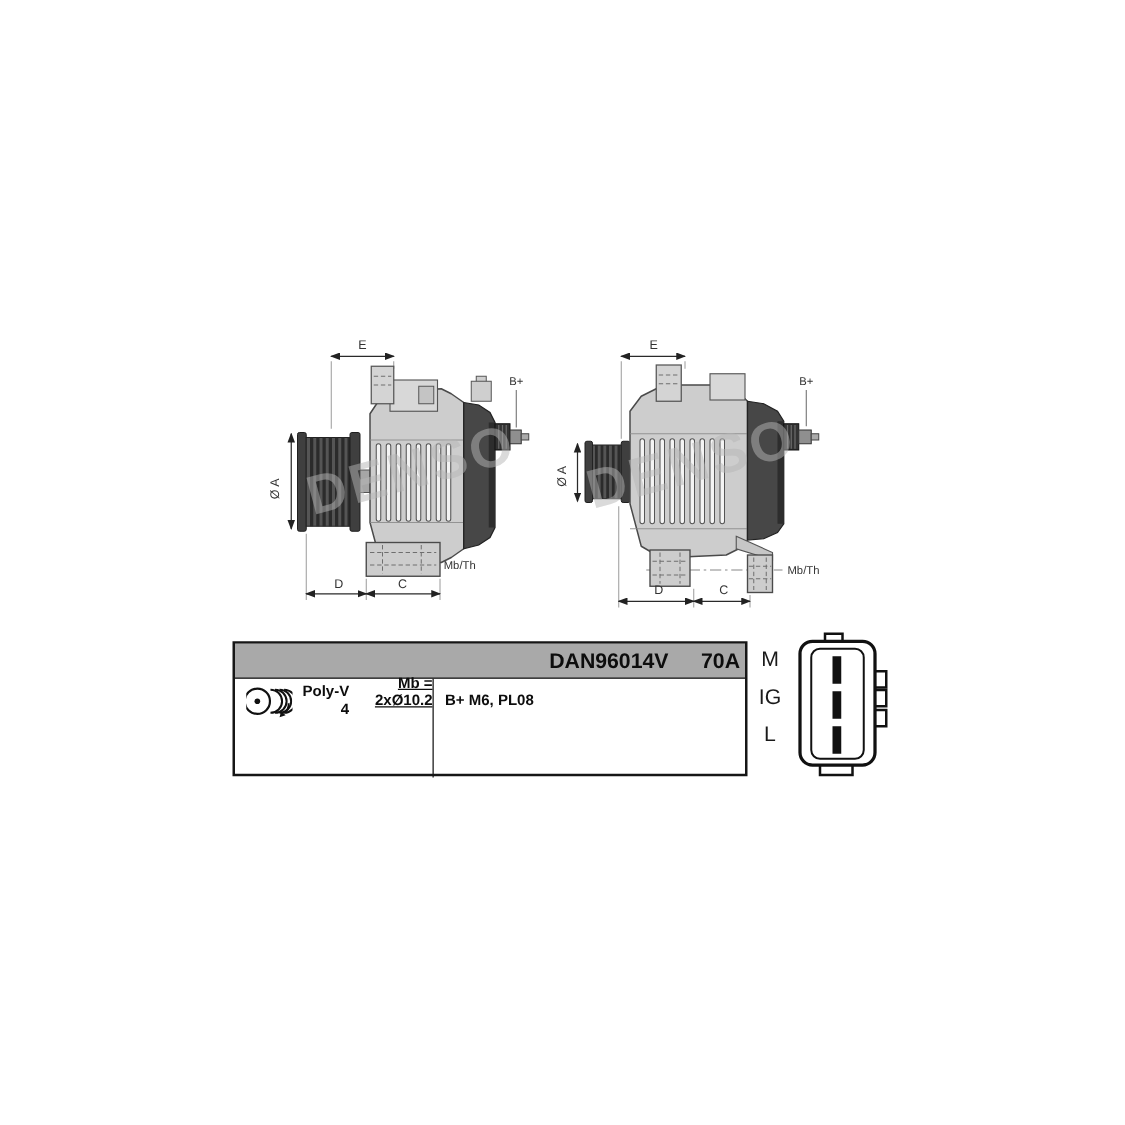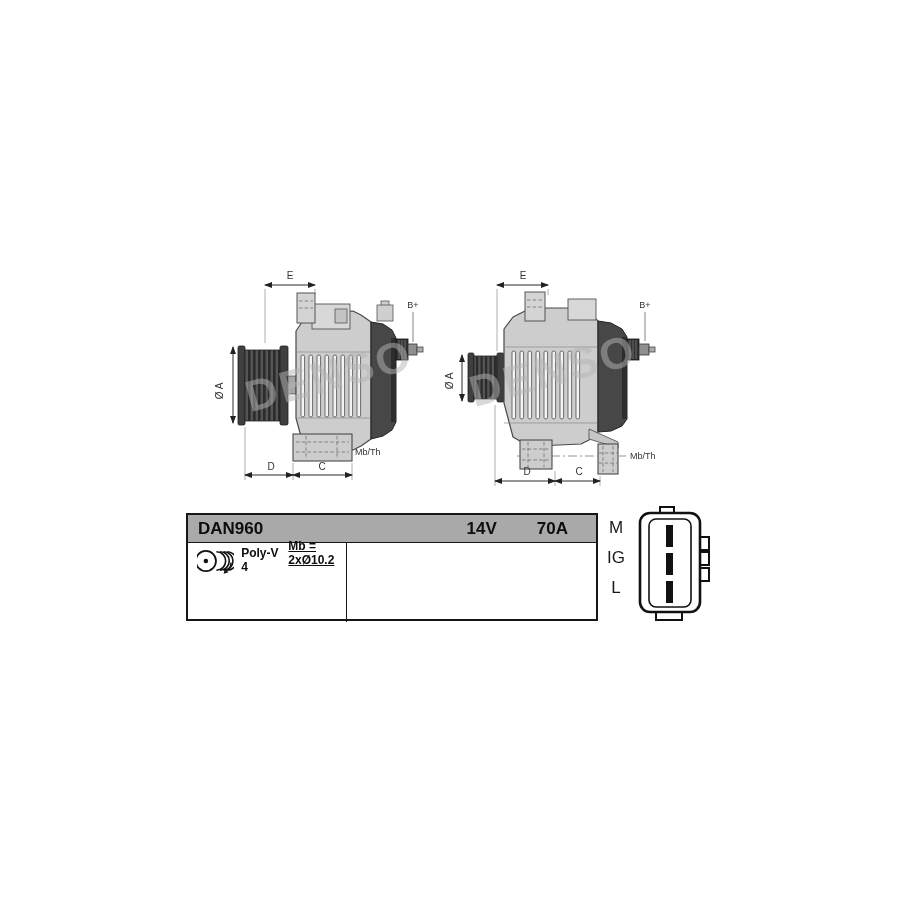--- a/index.html
+++ b/index.html
@@ -19,25 +19,25 @@
   .dash{stroke:#6e6e6e;stroke-width:0.8;stroke-dasharray:3.5,2.2;fill:none;}
   .dashdot{stroke:#888;stroke-width:0.9;stroke-dasharray:9,3,2,3;fill:none;}
   .dark{fill:#474747;stroke:#222;stroke-width:1;}
   .flange{fill:#3f3f3f;stroke:#1f1f1f;stroke-width:0.8;}
   .ribbase{fill:#555;stroke:#222;stroke-width:0.8;}
   .rib{fill:#2b2b2b;}
   .watermark{font-size:44px;font-weight:bold;fill:#b5b5b5;opacity:0.5;letter-spacing:3px;}
 
   
   .spec-table{position:absolute;left:186px;top:513px;width:412px;height:108px;
-              border:2px solid #161616;box-sizing:border-box;background:#fff;}
+              border:2px solid #161616;box-sizing:border-box;background:#fff;text-align:right;}
   .spec-header{height:27px;background:#a9a9a9;display:flex;align-items:center;
                font-weight:bold;font-size:17px;color:#0d0d0d;border-bottom:1px solid #161616;}
   .spec-header .model{padding-left:10px;flex:1;}
-  .spec-ratings{display:flex;gap:40px;padding-right:28px;}
+  .spec-ratings{display:flex;gap:26px;padding-right:4px;}
   .spec-body{display:flex;height:79px;}
   .spec-col{display:flex;flex-direction:row;box-sizing:border-box;}
   .col1{width:158px;}
   .col2{width:114px;border-left:1.5px solid #161616;}
   .col3{flex:1;border-left:1.5px solid #161616;}
   .spec-cell{display:flex;align-items:center;padding-left:9px;font-weight:bold;
              font-size:12px;color:#0d0d0d;}
   .r1{height:33px;}
   .r2{height:26px;}
   .r3{height:20px;text-decoration:underline;}
@@ -246,20 +246,21 @@
             <path d="M33,5.5 a11.5 11.5 0 0 1 0,23" fill="none" stroke="#111" stroke-width="2"></path>
             <path d="M37.5,5.5 a11.5 11.5 0 0 1 0,23" fill="none" stroke="#111" stroke-width="2"></path>
             <path d="M42,19 q0.5,7.5 -6,9.5" fill="none" stroke="#111" stroke-width="1.8"></path>
             <polygon points="34.5,27 39,31 33,32.8" fill="#111"></polygon>
           </svg>
           <span>Poly-V 4</span>
         </div>
         <div class="spec-cell r3">Mb = 2xØ10.2</div>
       </div>
       <div class="spec-col col3">
+        <div class="spec-cell r1">B+ M6, PL08</div>
         <div class="spec-cell r3"></div>
       </div>
     </div>
   </div>
 
   <div class="pin-label" style="left:598px;top:518px;">M</div>
   <div class="pin-label" style="left:598px;top:548px;">IG</div>
   <div class="pin-label" style="left:598px;top:578px;">L</div>
 
   <svg class="connector-svg" width="80" height="122" viewBox="0 0 80 122">

